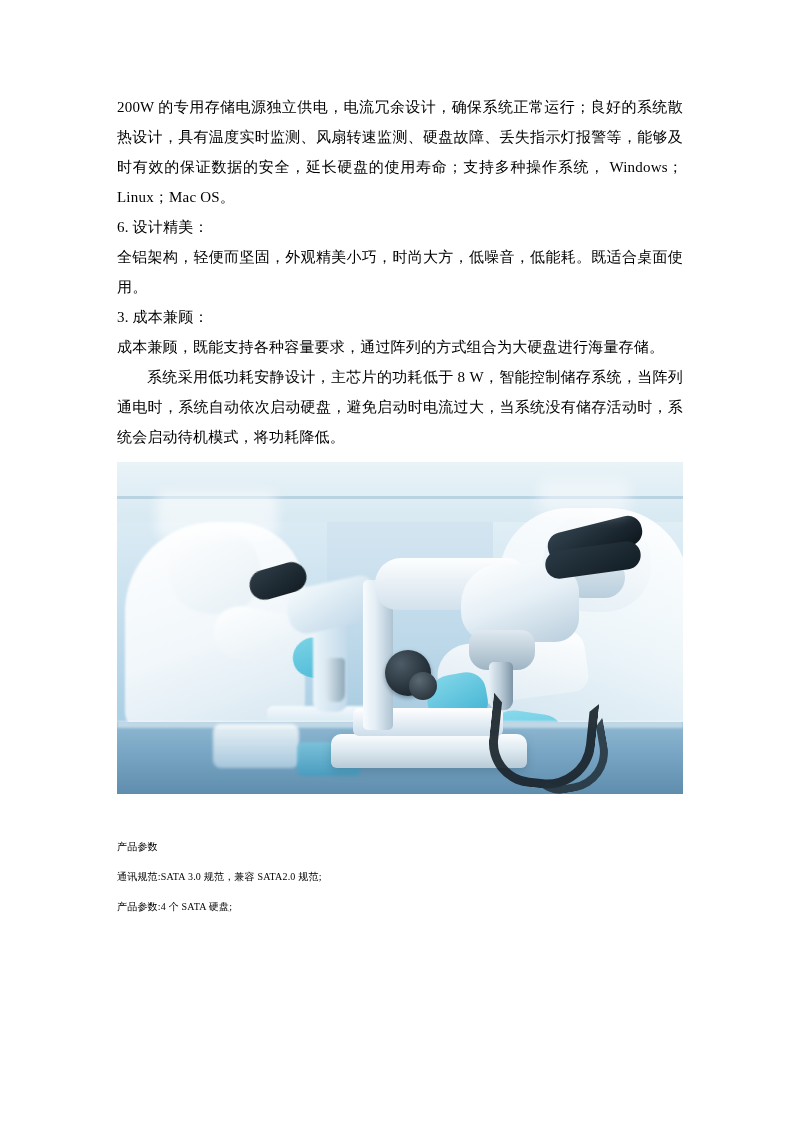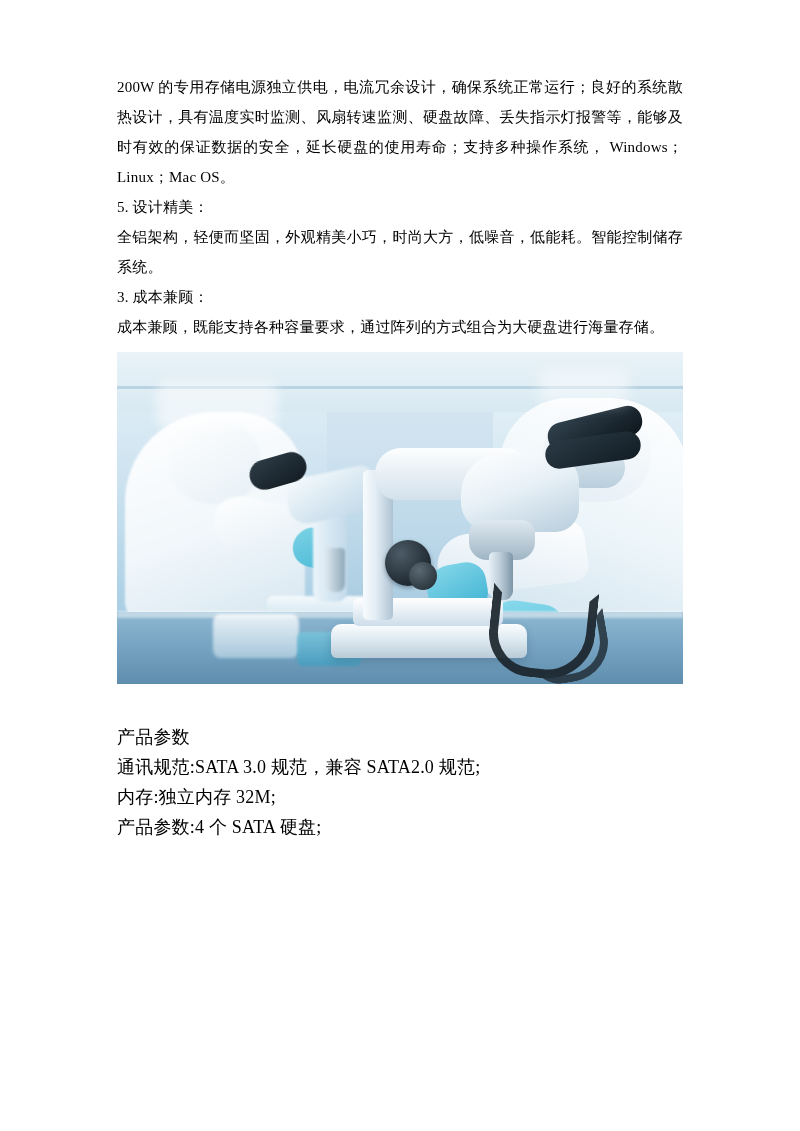--- a/index.html
+++ b/index.html
@@ -13,21 +13,21 @@
     font-family: "Liberation Serif", "DejaVu Serif", serif;
     color: #000000;
     overflow: hidden;
     position: relative;
   }
   .page {
     position: relative;
     width: 800px;
     height: 1131px;
     box-sizing: border-box;
-    padding: 72px 117px 0 117px;
+    padding: 92px 117px 0 117px;
   }
   .doc-body {
     width: 566px;
   }
   p.para {
     margin: 0 0 0 0;
     font-size: 15px;
     line-height: 30px;
     text-align: justify;
     letter-spacing: 0.2px;
@@ -344,36 +344,37 @@
     background: rgba(255,255,255,0.45);
     border-radius: 8px;
     filter: blur(7px);
   }
   .spec-block {
     margin-top: 38px;
     width: 566px;
   }
   p.spec {
     margin: 0;
-    font-size: 18px;
+    font-size: 10px;
     line-height: 30px;
     letter-spacing: 0.2px;
   }
 </style>
 </head>
 <body>
 
 <div class="page">
   <div class="doc-body">
 
     <p class="para">200W 的专用存储电源独立供电，电流冗余设计，确保系统正常运行；良好的系统散热设计，具有温度实时监测、风扇转速监测、硬盘故障、丢失指示灯报警等，能够及时有效的保证数据的安全，延长硬盘的使用寿命；支持多种操作系统，  Windows；Linux；Mac OS。</p>
-    <p class="para">5. 设计精美：</p>
-    <p class="para">全铝架构，轻便而坚固，外观精美小巧，时尚大方，低噪音，低能耗。智能控制储存系统。</p>
+    <p class="para">6. 设计精美：</p>
+    <p class="para">全铝架构，轻便而坚固，外观精美小巧，时尚大方，低噪音，低能耗。既适合桌面使用。</p>
     <p class="para">3. 成本兼顾：</p>
     <p class="para">成本兼顾，既能支持各种容量要求，通过阵列的方式组合为大硬盘进行海量存储。</p>
+    <p class="para indent">系统采用低功耗安静设计，主芯片的功耗低于 8 W，智能控制储存系统，当阵列通电时，系统自动依次启动硬盘，避免启动时电流过大，当系统没有储存活动时，系统会启动待机模式，将功耗降低。</p>
 
     <div class="figure-wrap">
       <div class="figure">
         <div class="fig-bg"></div>
         <div class="fig-bg-blur-left"></div>
         <div class="fig-bg-blur-right"></div>
         <div class="fig-ceiling"></div>
         <div class="fig-ceiling-line"></div>
 
         <div class="tech-left-body"></div>
@@ -414,18 +415,17 @@
         <div class="mic-cable2"></div>
 
         <div class="glare"></div>
         <div class="glare2"></div>
       </div>
     </div>
 
     <div class="spec-block">
       <p class="spec">产品参数</p>
       <p class="spec">通讯规范:SATA 3.0 规范，兼容 SATA2.0 规范;</p>
-      <p class="spec">内存:独立内存 32M;</p>
       <p class="spec">产品参数:4 个 SATA 硬盘;</p>
     </div>
 
   </div>
 </div>
 
 </body></html>

